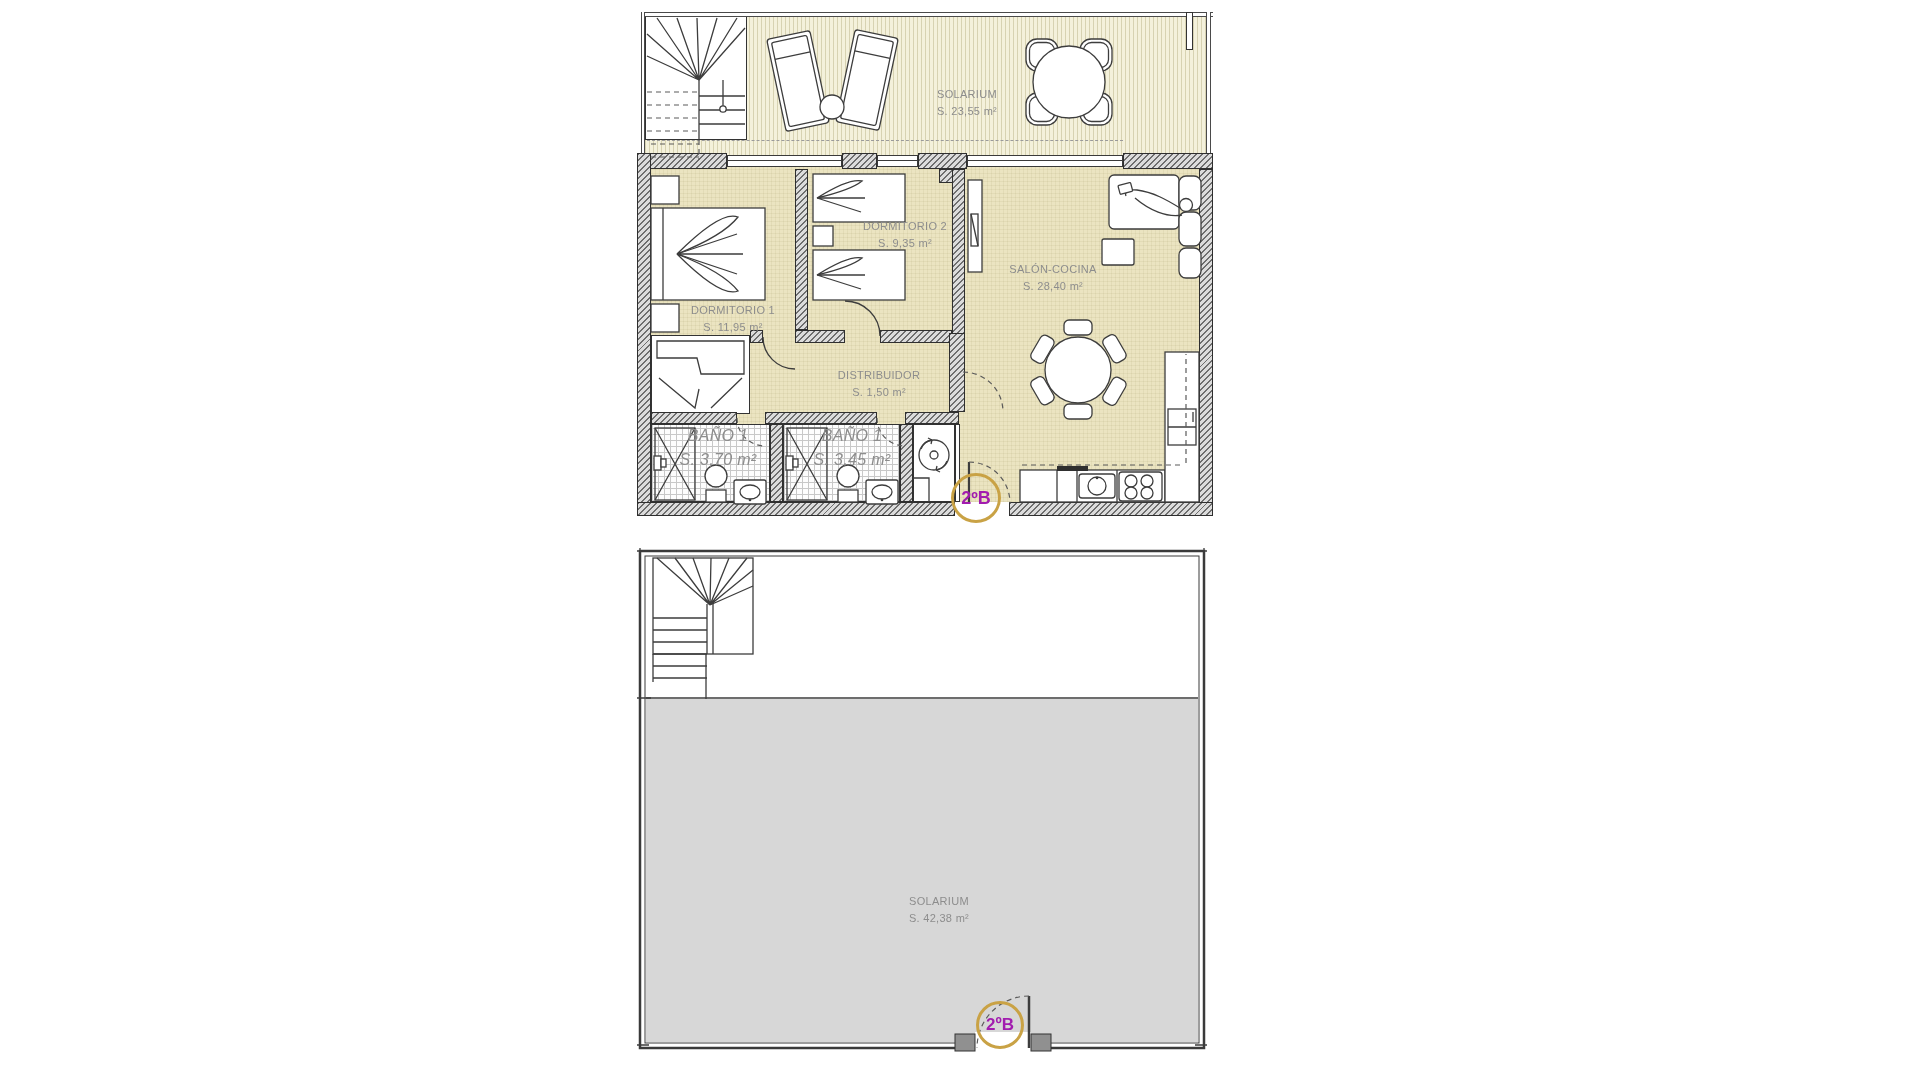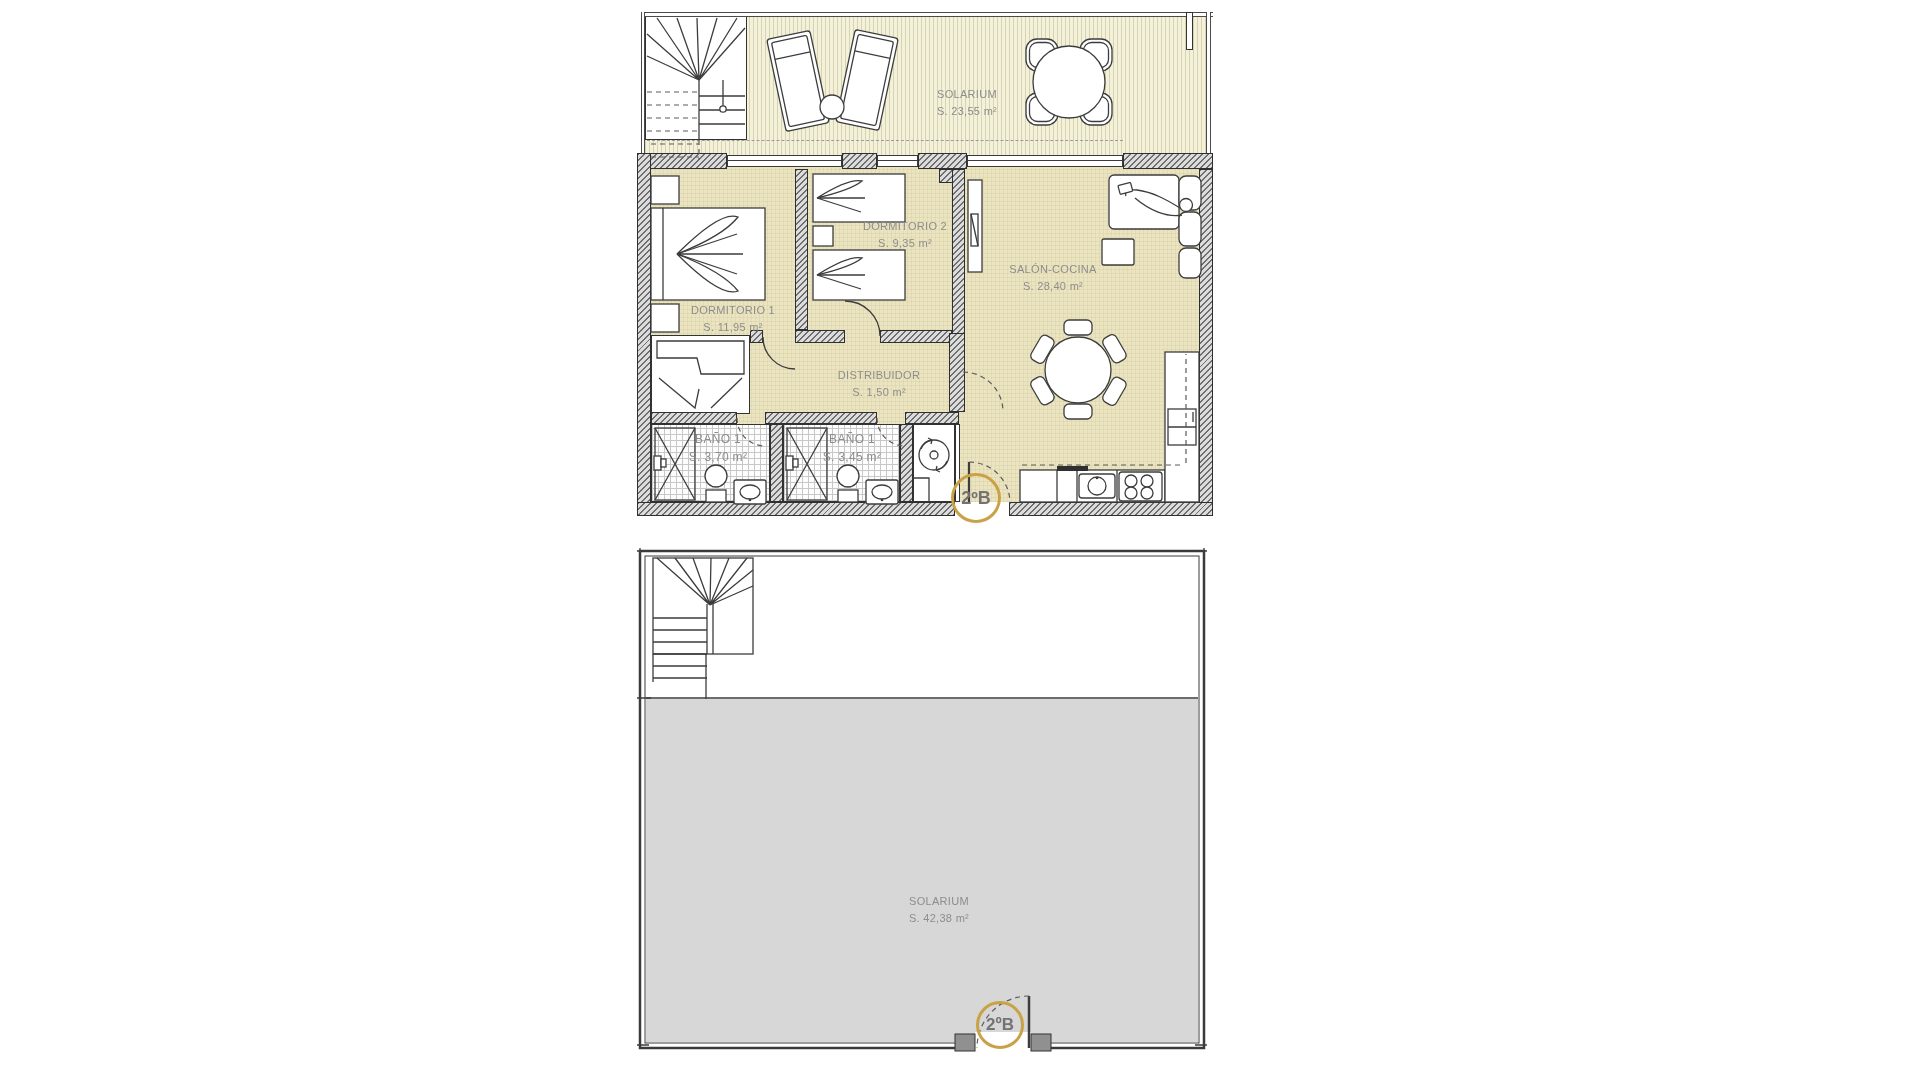--- a/index.html
+++ b/index.html
@@ -18,24 +18,24 @@
     background-image:repeating-linear-gradient(0deg,rgba(125,115,55,.08) 0 1px,transparent 1px 4px),
       repeating-linear-gradient(90deg,rgba(125,115,55,.08) 0 1px,transparent 1px 4px);}
   .tile{position:absolute;box-sizing:border-box;background-color:#fdfdfd;
     background-image:repeating-linear-gradient(0deg,#c8c8c8 0 1px,transparent 1px 6px),
       repeating-linear-gradient(90deg,#c8c8c8 0 1px,transparent 1px 6px);
     border:1px solid #333;}
   .whitebox{position:absolute;box-sizing:border-box;background:#fff;border:1.5px solid #333;}
   .rail{position:absolute;box-sizing:border-box;background:#fff;}
   .room-label{position:absolute;transform:translate(-50%,-50%);text-align:center;
     color:#8d8d8d;font-size:11px;line-height:1.5;white-space:nowrap;letter-spacing:.3px;}
-  .room-label.small{font-size:12px;}
+  .room-label.small{font-size:16px;font-style:italic;}
   .badge{position:absolute;transform:translate(-50%,-50%);border-radius:50%;
     display:flex;align-items:center;justify-content:center;
-    border:3px solid #C9A245;color:#737373;background:transparent;font-weight:bold;}
+    border:3px solid #C9A245;color:#a21caf;background:transparent;font-weight:bold;}
   .svg-layer{position:absolute;left:0;top:0;}
   .ln{stroke:#3d3d3d;stroke-width:1.3;fill:none;}
   .fw{fill:#ffffff;stroke:#3d3d3d;stroke-width:1.3;}
   .dash{stroke:#5a5a5a;stroke-width:1.2;fill:none;stroke-dasharray:5 4;}
 </style>
 </head>
 <body>
 
 <div class="plan" style="left:637px;top:12px;width:576px;height:504px;">
 

